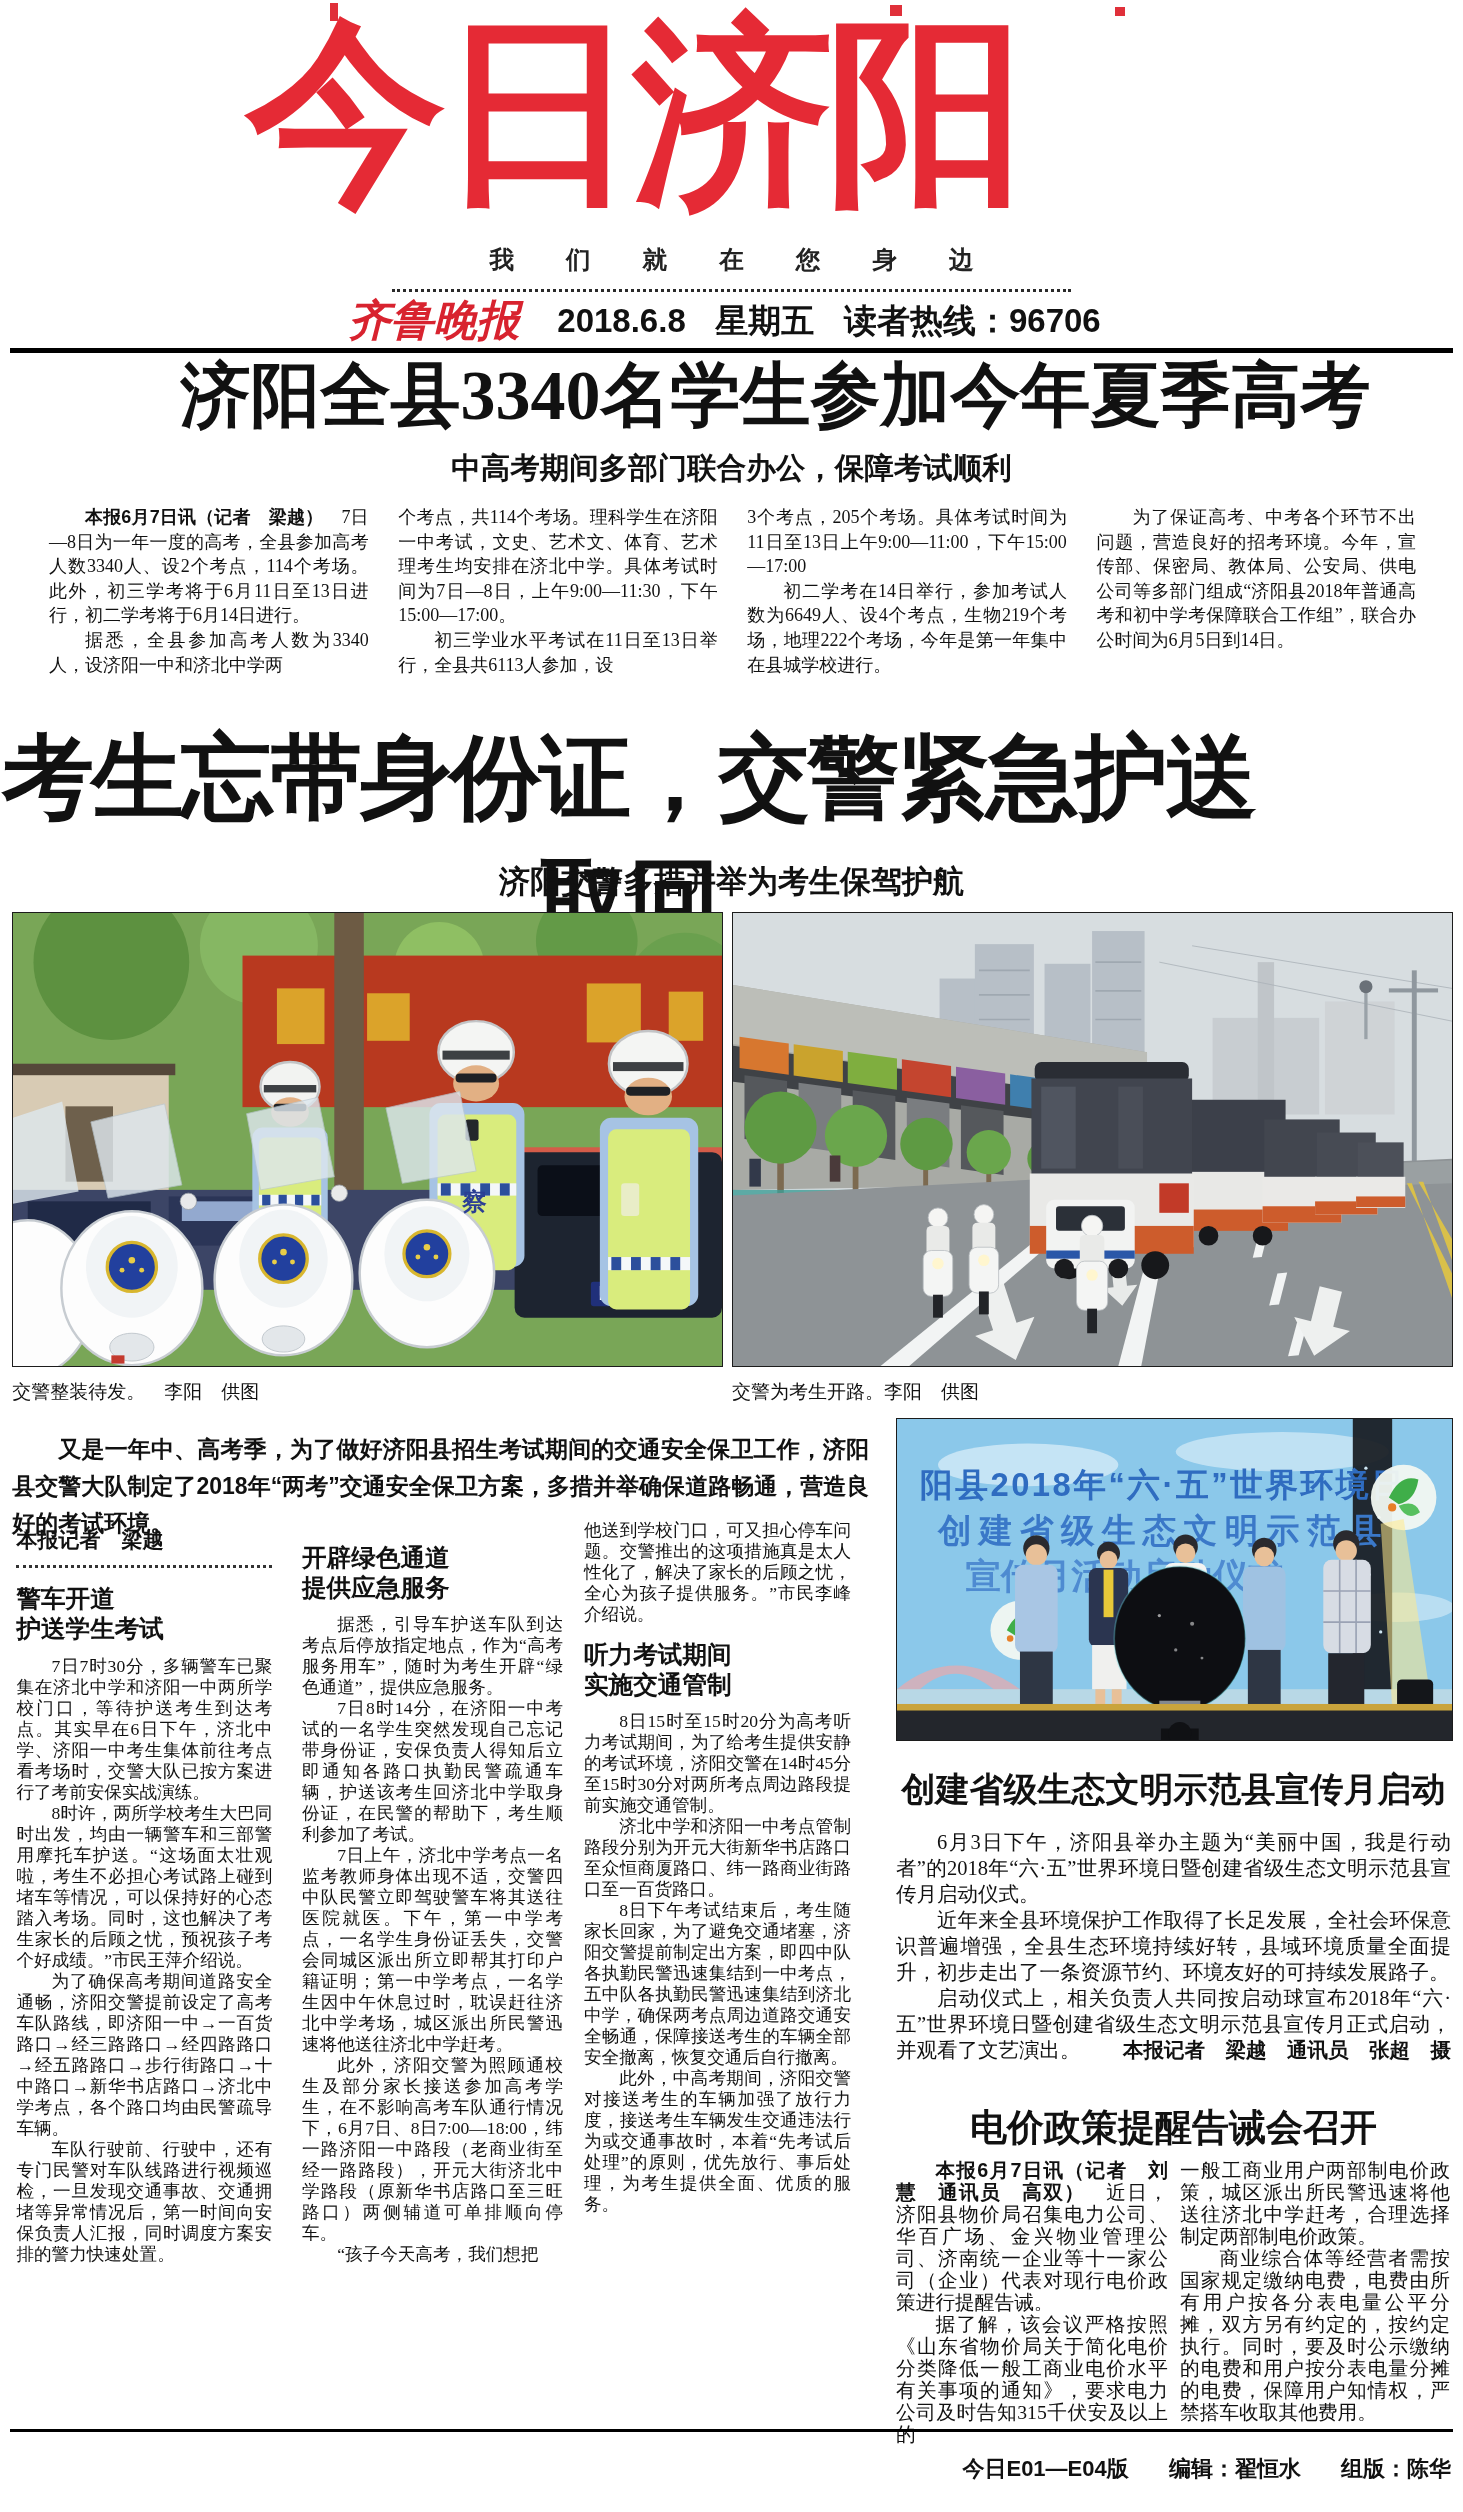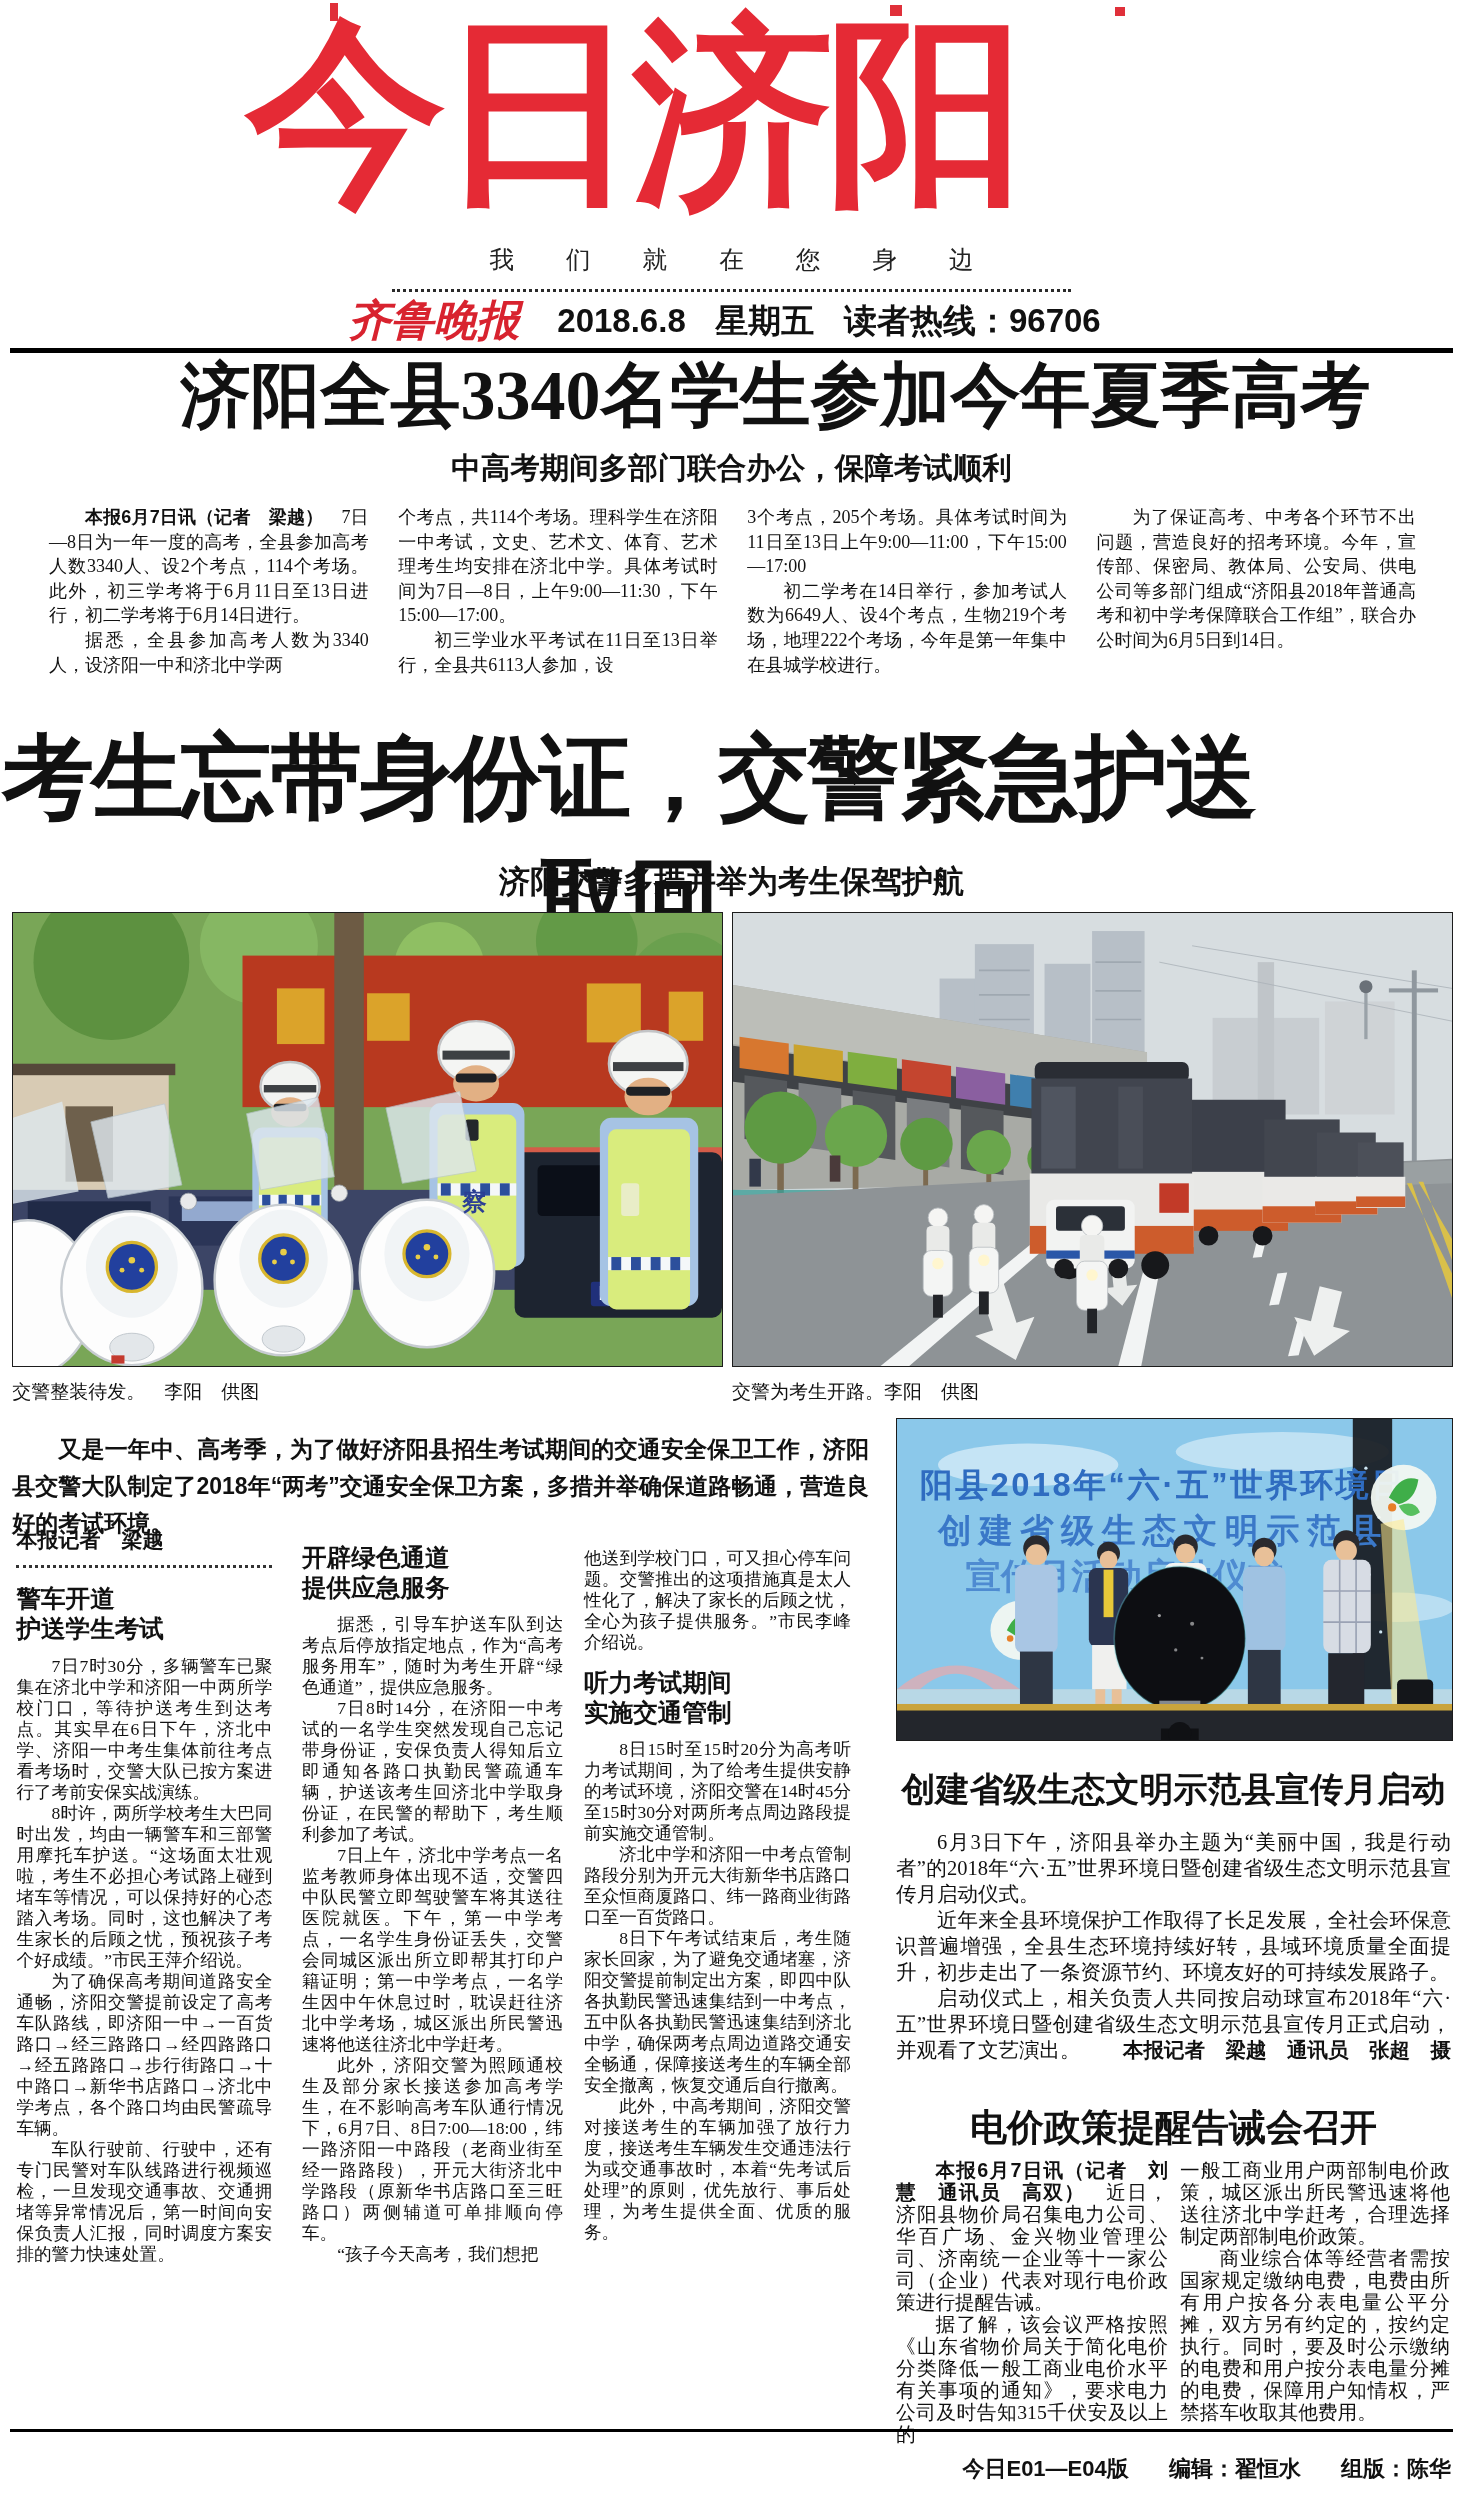--- a/index.html
+++ b/index.html
@@ -8,21 +8,21 @@
     font-family:"Liberation Serif","DejaVu Serif",serif;color:#111;
     overflow:hidden;
   }
   .abs{position:absolute;}
   
   .mast-title{left:0;top:6.6px;width:1266px;text-align:center;
     font-family:"Liberation Sans","DejaVu Sans",sans-serif;
     font-weight:900;font-size:200px;line-height:1.05;color:#e52a35;letter-spacing:-6.6px;}
   .slogan{left:0;top:243px;width:1463px;text-align:center;font-size:24.6px;
     font-family:"Liberation Sans","DejaVu Sans",sans-serif;color:#222;
-    letter-spacing:52px;text-indent:52px;font-weight:400;}
+    letter-spacing:52px;text-indent:52px;font-weight:700;}
   .dotline{left:392px;top:289px;width:679px;border-bottom:3.3px dotted #2a2a2a;}
   .brandrow{left:0;top:289px;width:1463px;text-align:center;white-space:nowrap;}
   .brand{font-family:"Liberation Serif","DejaVu Serif",serif;font-style:italic;
     font-weight:bold;font-size:43px;color:#d8232f;margin-right:23px;vertical-align:middle;}
   .dateinfo{font-family:"Liberation Sans","DejaVu Sans",sans-serif;font-weight:bold;
     font-size:33px;color:#111;vertical-align:middle;}
   .dateinfo span{margin:0 14.8px;}
   .rule{background:#000;}
   
   .h1{left:0;top:357px;width:1463px;text-align:center;font-weight:bold;
@@ -369,21 +369,21 @@
     <div>开辟绿色通道</div>
     <div>提供应急服务</div>
   </div>
   <p class="p">据悉，引导车护送车队到达考点后停放指定地点，作为“高考服务用车”，随时为考生开辟“绿色通道”，提供应急服务。</p>
   <p class="p">7日8时14分，在济阳一中考试的一名学生突然发现自己忘记带身份证，安保负责人得知后立即通知各路口执勤民警疏通车辆，护送该考生回济北中学取身份证，在民警的帮助下，考生顺利参加了考试。</p>
   <p class="p">7日上午，济北中学考点一名监考教师身体出现不适，交警四中队民警立即驾驶警车将其送往医院就医。下午，第一中学考点，一名学生身份证丢失，交警会同城区派出所立即帮其打印户籍证明；第一中学考点，一名学生因中午休息过时，耽误赶往济北中学考场，城区派出所民警迅速将他送往济北中学赶考。</p>
   <p class="p">此外，济阳交警为照顾通校生及部分家长接送参加高考学生，在不影响高考车队通行情况下，6月7日、8日7:00—18:00，纬一路济阳一中路段（老商业街至经一路路段），开元大街济北中学路段（原新华书店路口至三旺路口）两侧辅道可单排顺向停车。</p>
   <p class="p">“孩子今天高考，我们想把</p>
 </div>
 
-<div class="abs mcol" style="left:584px;top:1520px;width:267px;margin-top:28px;">
+<div class="abs mcol" style="left:584px;top:1520px;width:267px;">
   <p class="noindent">他送到学校门口，可又担心停车问题。交警推出的这项措施真是太人性化了，解决了家长的后顾之忧，全心为孩子提供服务。”市民李峰介绍说。</p>
   <div class="mh" style="margin-top:14.8px;">
     <div>听力考试期间</div>
     <div>实施交通管制</div>
   </div>
   <p class="p">8日15时至15时20分为高考听力考试期间，为了给考生提供安静的考试环境，济阳交警在14时45分至15时30分对两所考点周边路段提前实施交通管制。</p>
   <p class="p">济北中学和济阳一中考点管制路段分别为开元大街新华书店路口至众恒商厦路口、纬一路商业街路口至一百货路口。</p>
   <p class="p">8日下午考试结束后，考生随家长回家，为了避免交通堵塞，济阳交警提前制定出方案，即四中队各执勤民警迅速集结到一中考点，五中队各执勤民警迅速集结到济北中学，确保两考点周边道路交通安全畅通，保障接送考生的车辆全部安全撤离，恢复交通后自行撤离。</p>
   <p class="p">此外，中高考期间，济阳交警对接送考生的车辆加强了放行力度，接送考生车辆发生交通违法行为或交通事故时，本着“先考试后处理”的原则，优先放行、事后处理，为考生提供全面、优质的服务。</p>
 </div>

